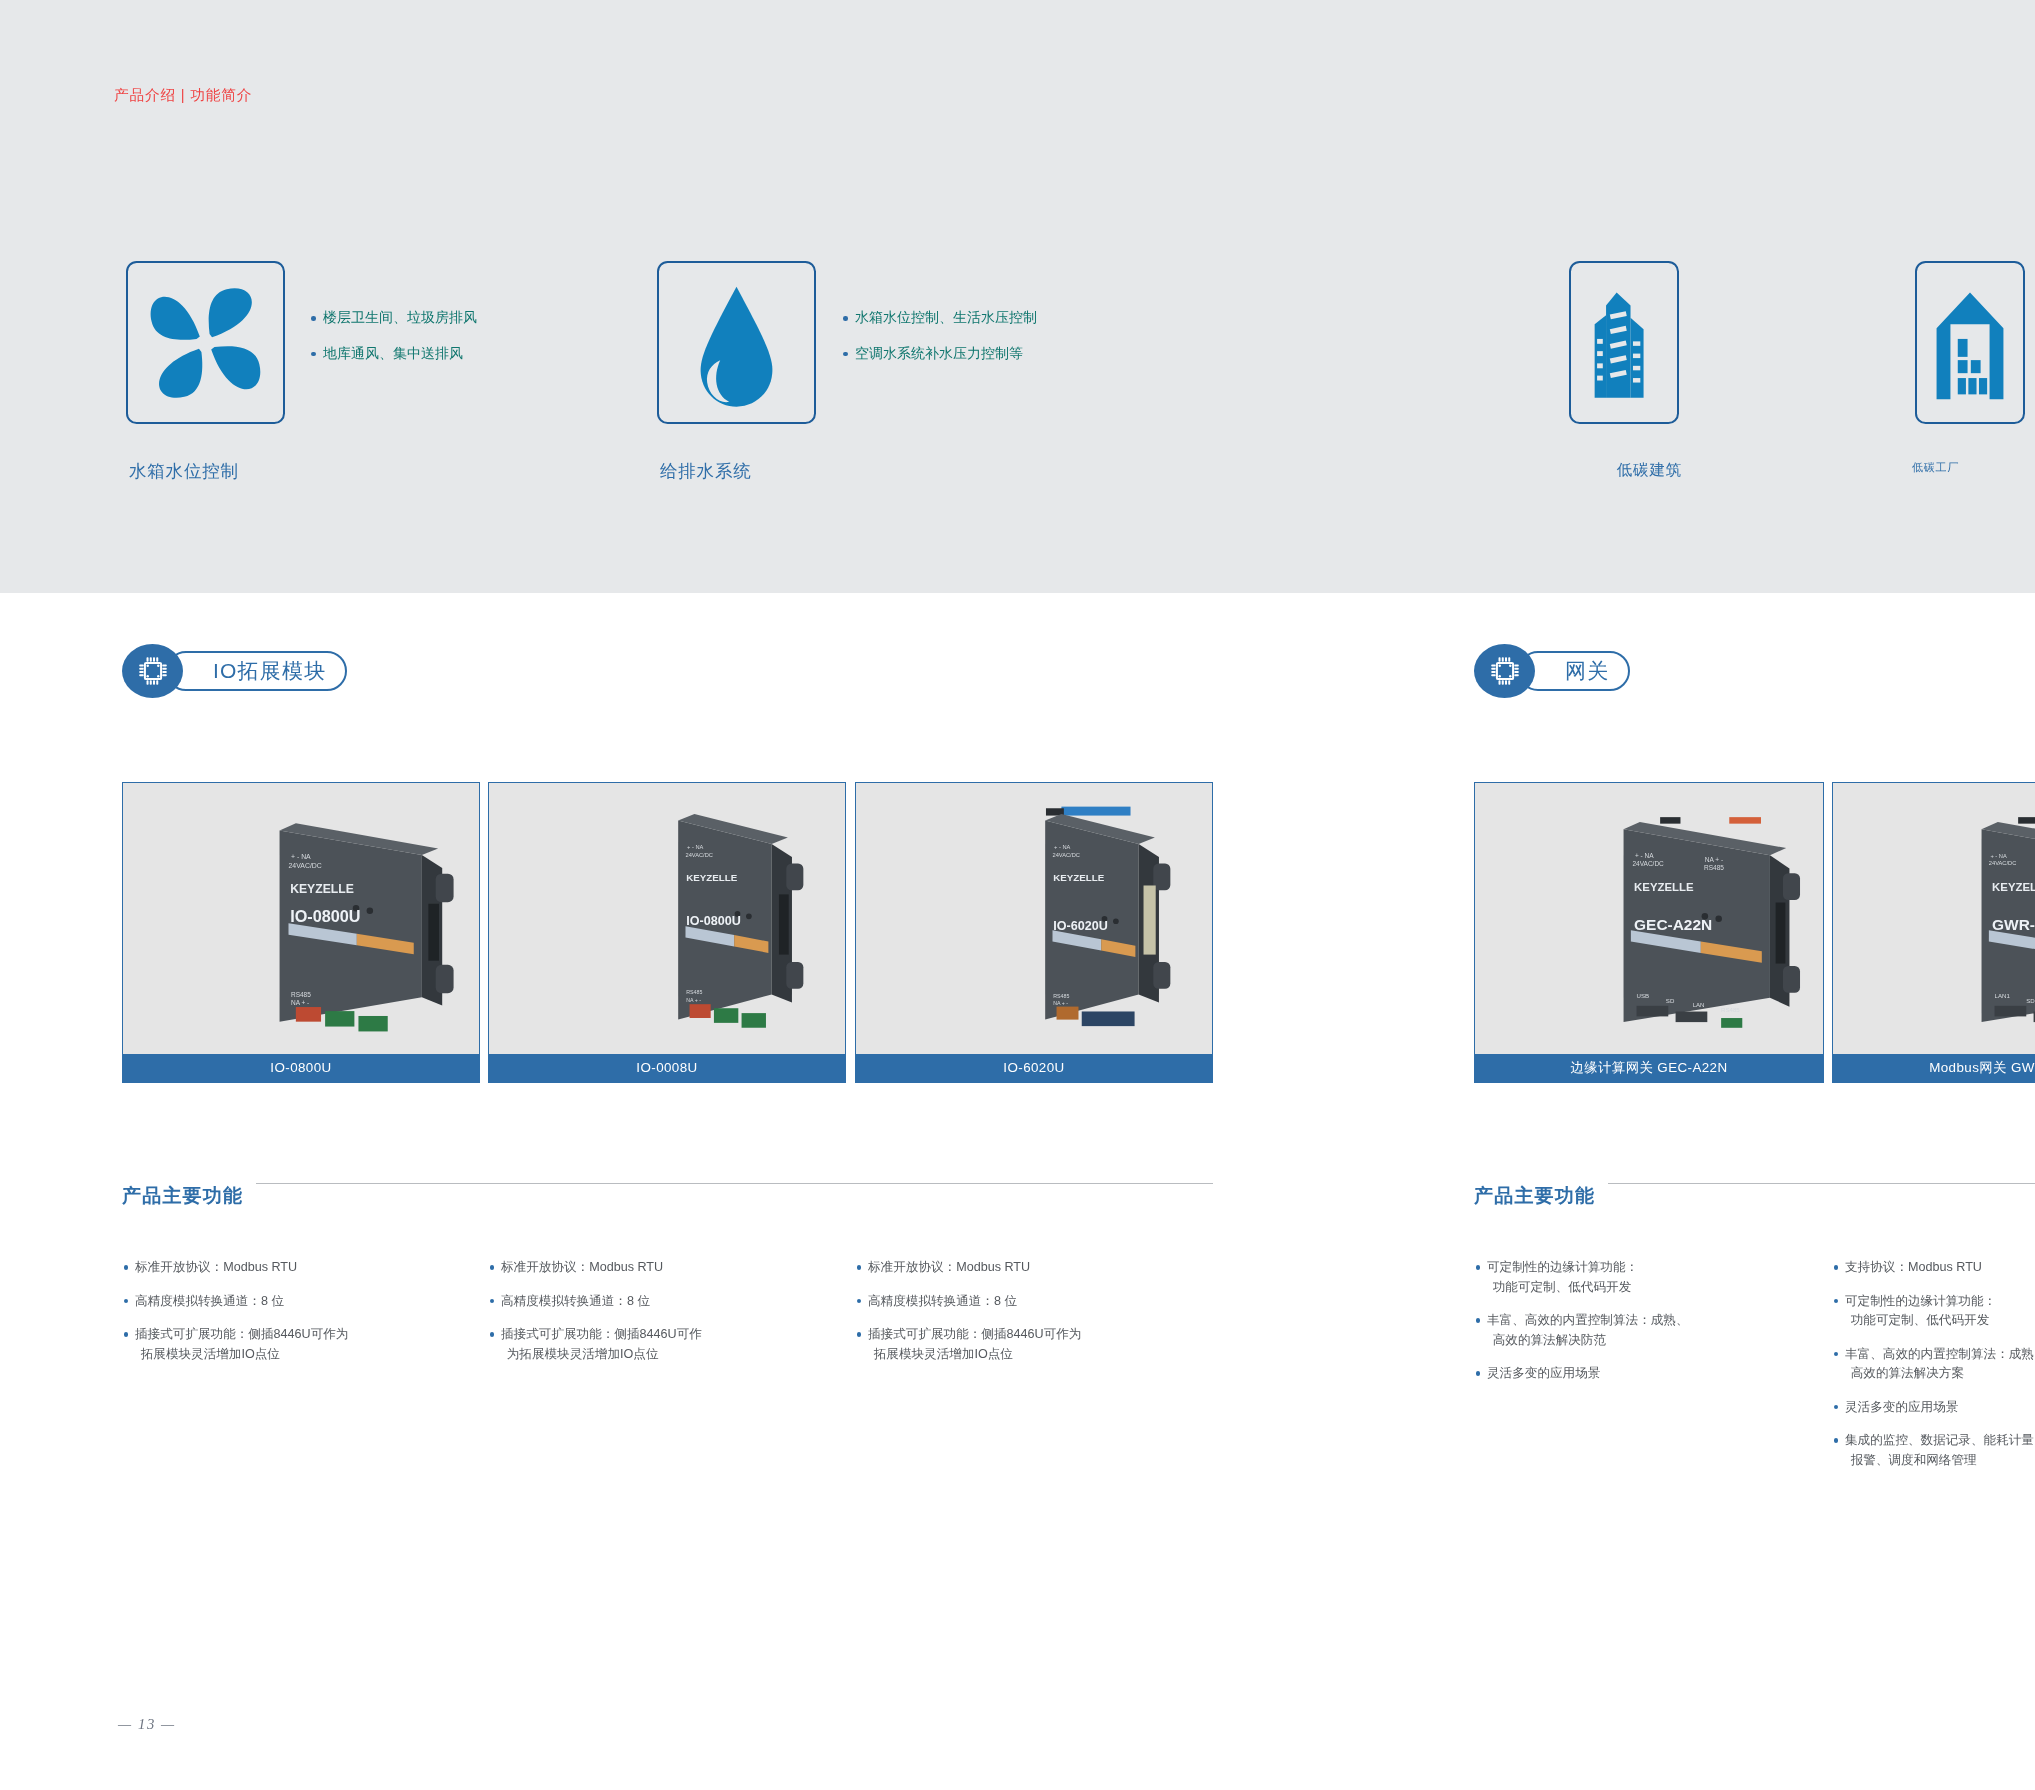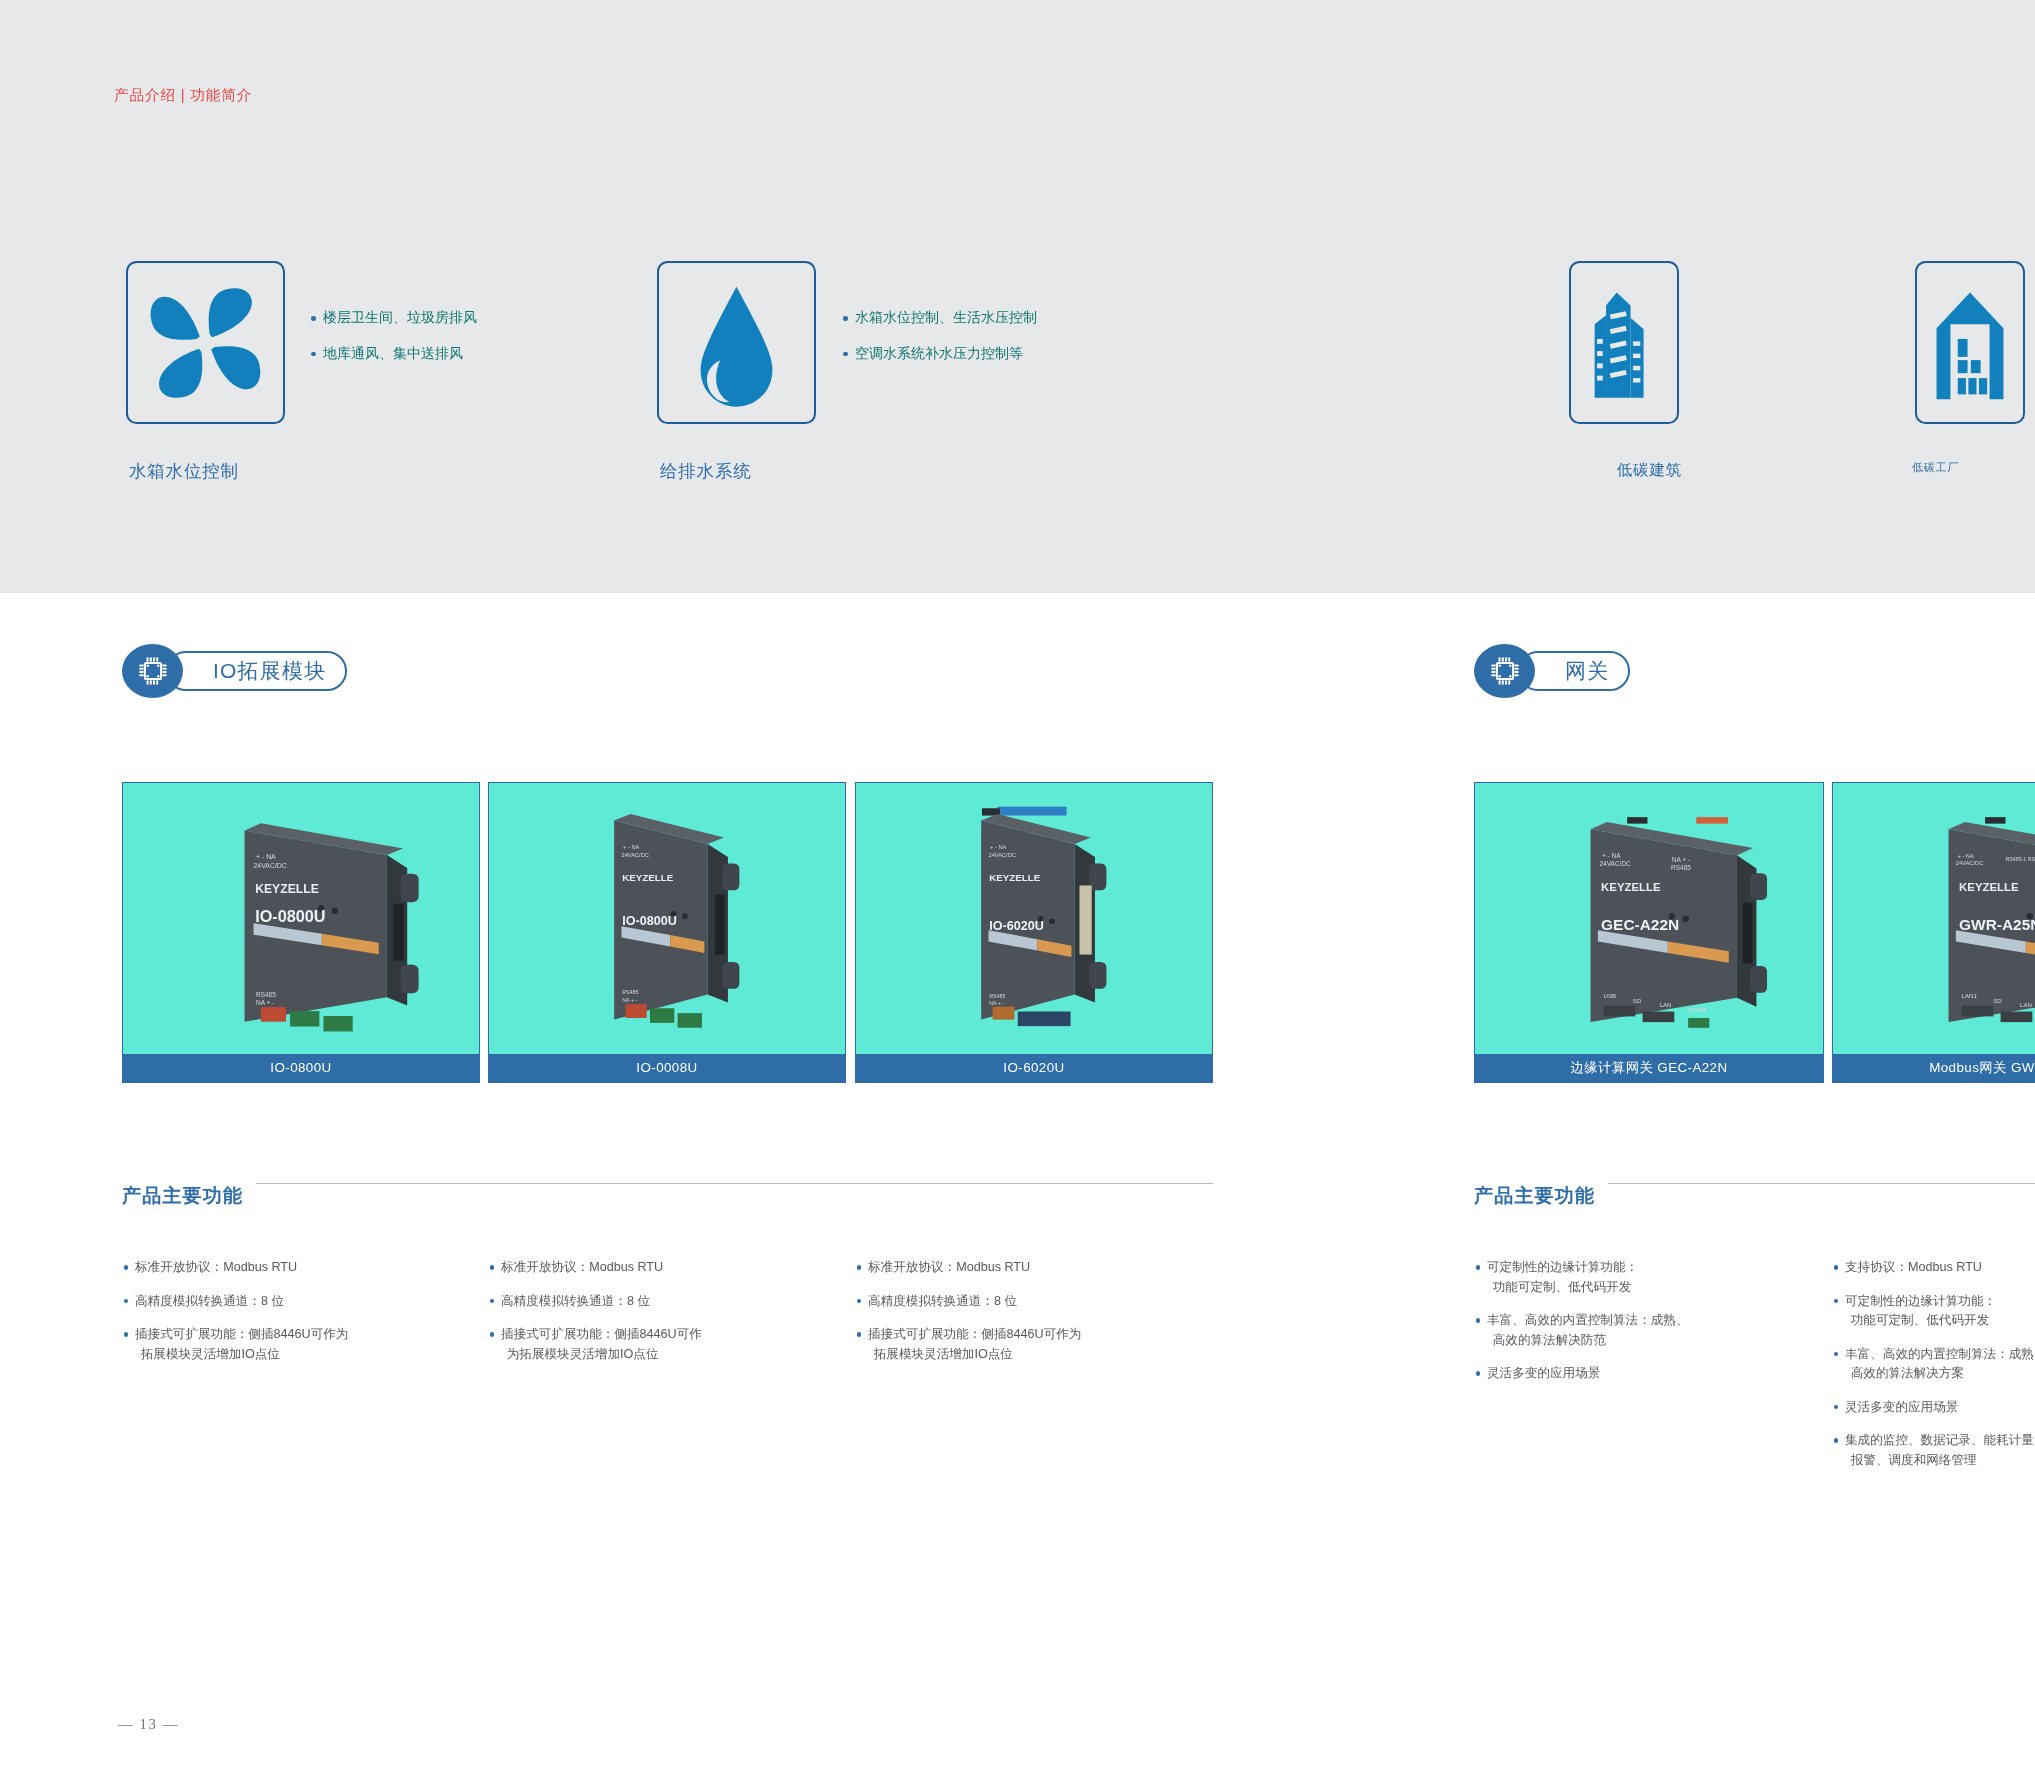--- a/index.html
+++ b/index.html
@@ -107,22 +107,22 @@
     border: 1.2px solid #2e6da8;
     background: #ffffff;
     overflow: hidden;
   }
   .prod-img {
     position: absolute;
     left: 0; top: 0; right: 0;
     bottom: 28.5px;
     display: flex;
     align-items: center;
-    justify-content: center;
-    background: #5eead4;
+    justify-content: flex-end;
+    background: #e5e5e5;
   }
   .prod-label {
     position: absolute;
     left: 0; right: 0; bottom: 0;
     height: 28.5px;
     background: #2e6da8;
     color: #ffffff;
     display: flex;
     align-items: center;
     justify-content: center;
@@ -176,21 +176,21 @@
   
   .pagenum {
     position: absolute;
     bottom: 58px;
     font-size: 14.7px;
     color: #6d7480;
     letter-spacing: 1.6px;
     font-family: "Liberation Serif", "DejaVu Serif", serif;
     white-space: nowrap;
   }
-  .pagenum.left  { left: 118px; }
+  .pagenum.left  { left: 118px; font-style: italic; }
 
   
   .device { display:block; }
 </style>
 </head>
 <body>
 
 <div class="grey-band"></div>
 
 <div class="run-head left">产品介绍 | 功能简介</div>

